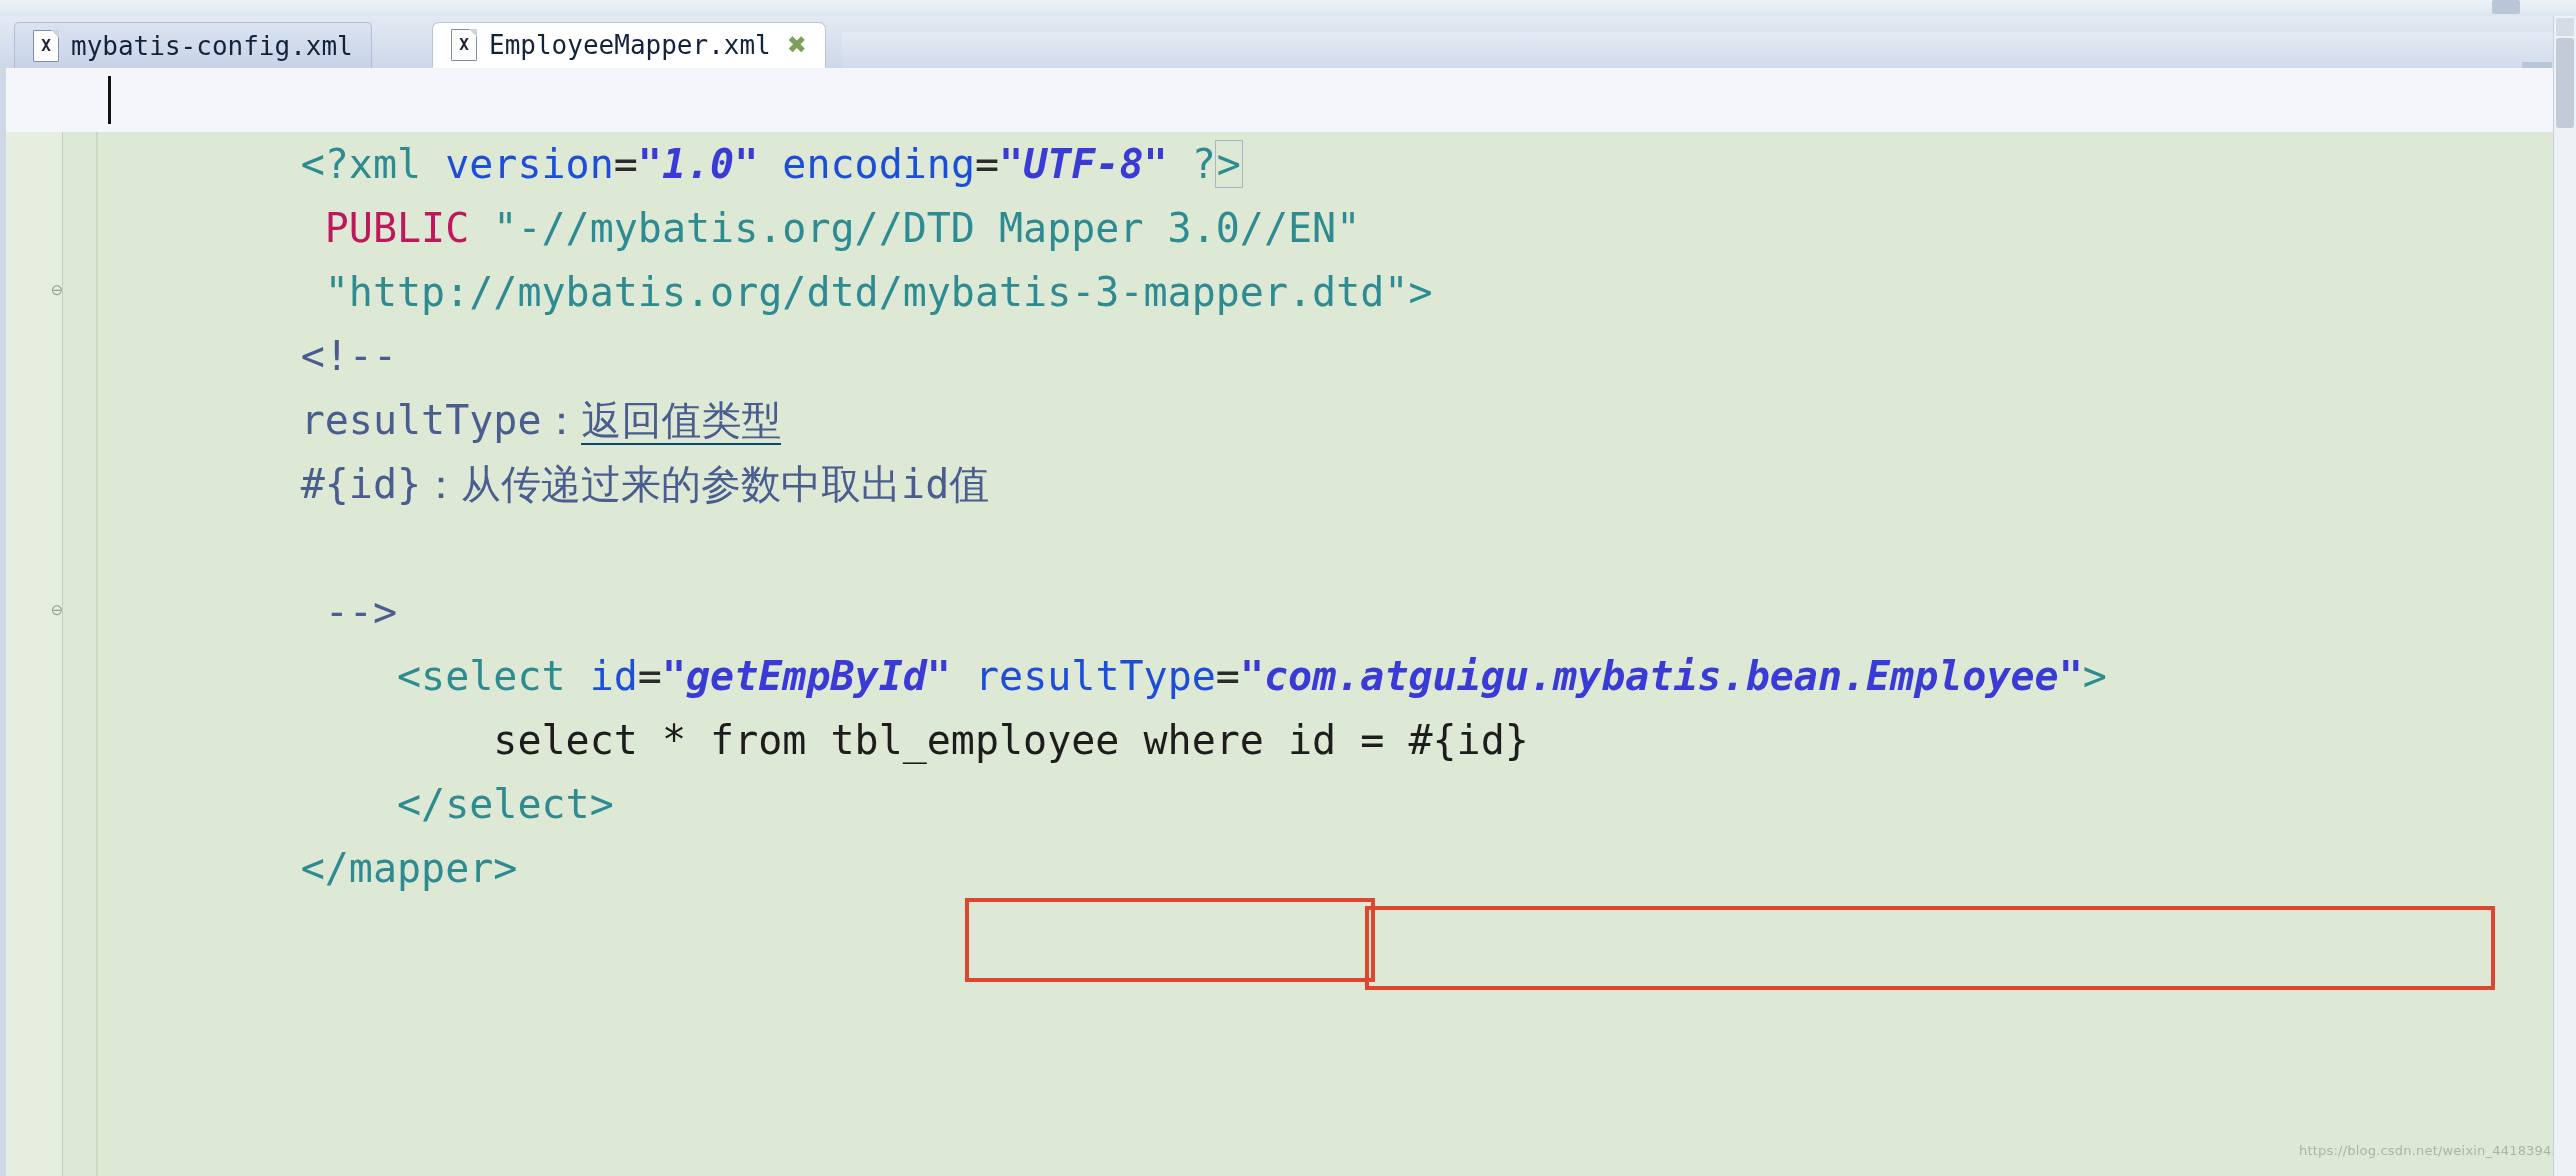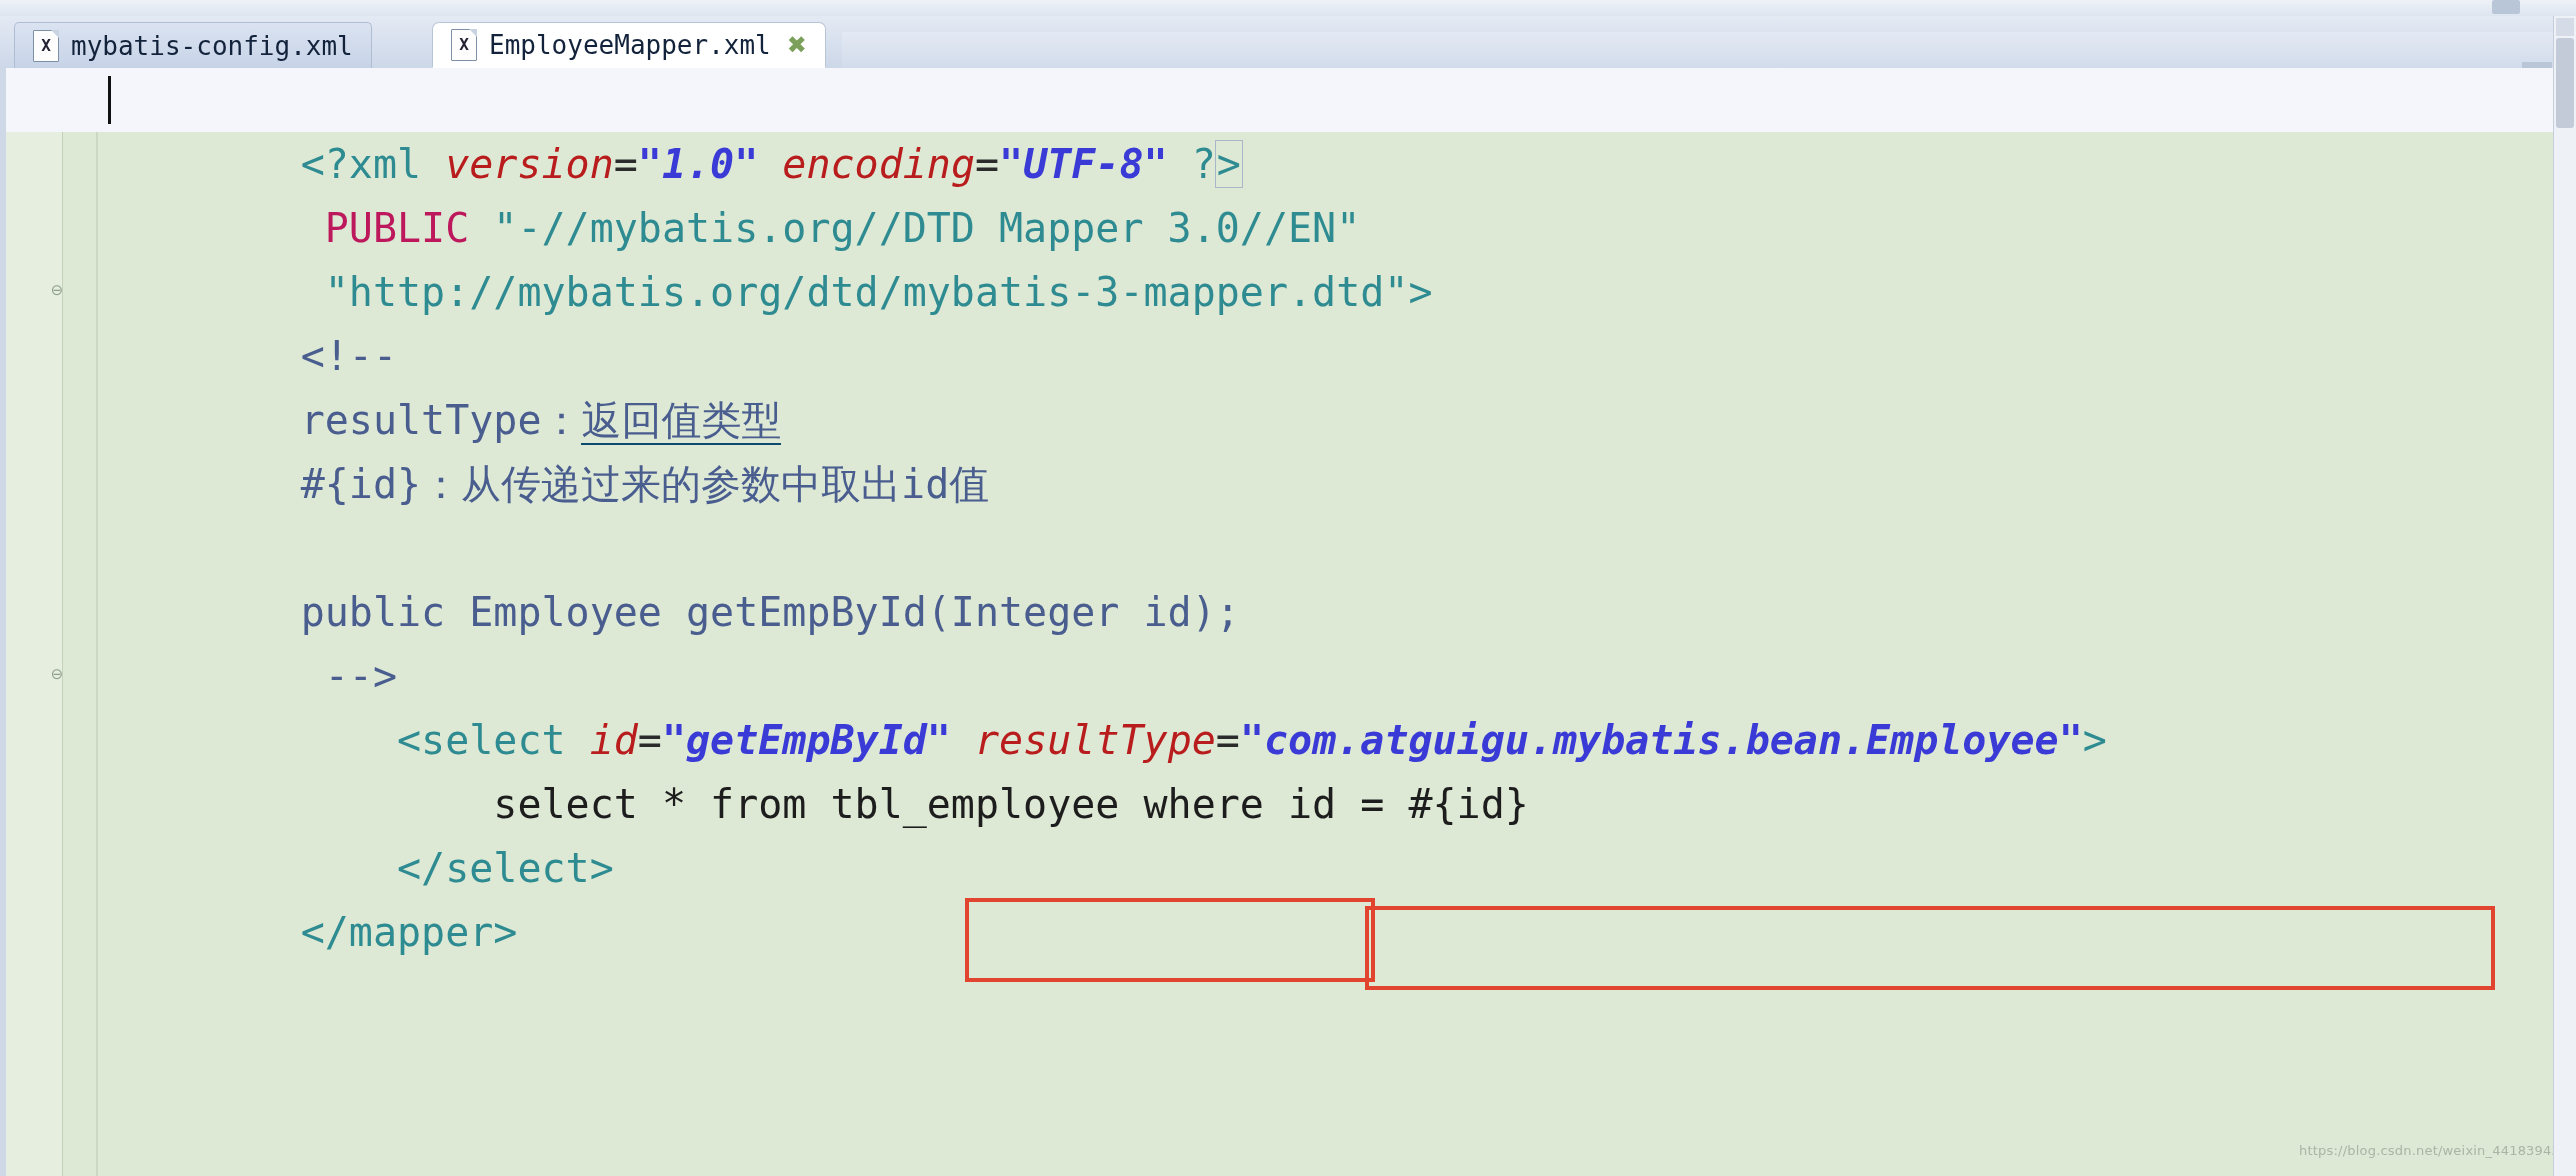--- a/index.html
+++ b/index.html
@@ -98,21 +98,21 @@
   .line.current{
     background:#f4f6fb;
   }
   .caret{
     position:absolute;left:108px;top:8px;width:3px;height:48px;
     background:#111;
   }
 
   
   .tag      {color:#2e8b91;}
-  .attr     {color:#b91c1c;font-style:italic;}
+  .attr     {color:#1d4ed8;}
   .eq       {color:#2b2b2b;}
   .val      {color:#3a3ad6;font-style:italic;font-weight:bold;}
   .gray     {color:#be185d;}
   .dtdstr   {color:#2e8b91;}
   .comment  {color:#4a5d8f;}
   .plain    {color:#1d1d1d;}
   .bracketbox{
     border:1px solid #a9b6c9;padding:0 1px;margin:0 -1px;
   }
 
@@ -225,23 +225,20 @@
       </div>
 
       <div class="line">
         <span class="comment">#{id}</span><span class="comment">：从传递过来的参数中取出</span><span class="comment">id</span><span class="comment">值</span>
       </div>
 
       <div class="line">
         <span class="comment"></span>
       </div>
 
-      <div class="line">
-        <span class="comment">public Employee getEmpById(Integer id);</span>
-      </div>
 
       <div class="line">
         <span class="comment"> --&gt;</span>
       </div>
 
       <div class="line">
         <span class="fold" style="top:20px"></span><span>    </span><span class="tag">&lt;select </span><span class="attr">id</span><span class="eq">=</span><span class="val">"getEmpById"</span><span> </span><span class="attr">resultType</span><span class="eq">=</span><span class="val">"com.atguigu.mybatis.bean.Employee"</span><span class="tag">&gt;</span>
       </div>
 
       <div class="line">

